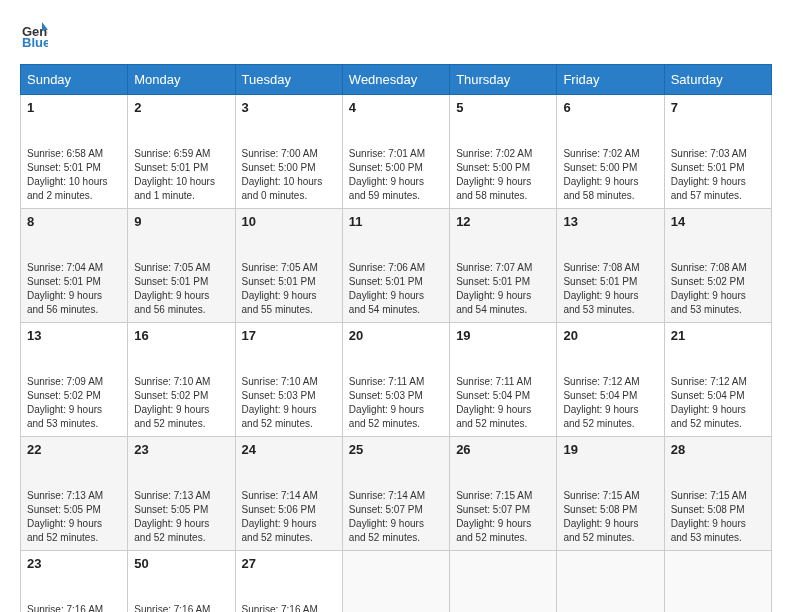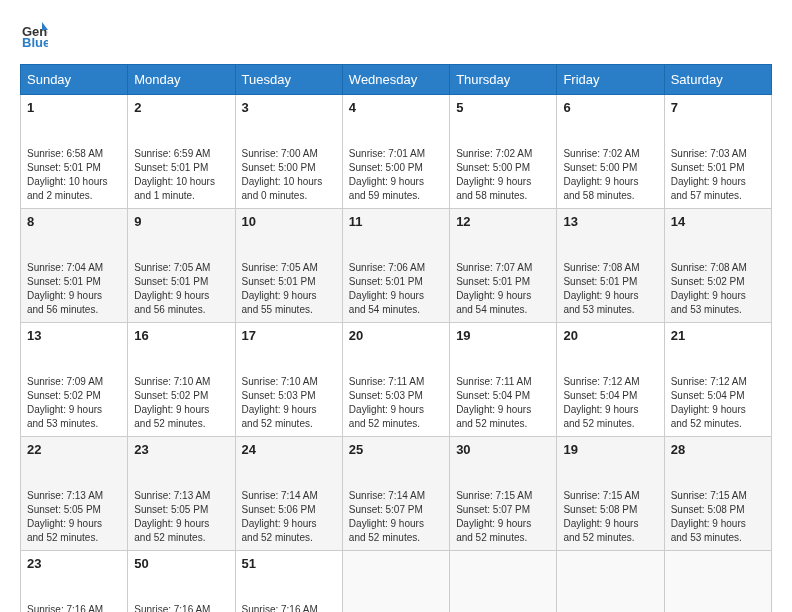--- a/index.html
+++ b/index.html
@@ -225,21 +225,21 @@
         </td>
         <td>
           <span class="day-number">24</span>
           <div class="day-info">Sunrise: 7:14 AM<br>Sunset: 5:06 PM<br>Daylight: 9 hours and 52 minutes.</div>
         </td>
         <td>
           <span class="day-number">25</span>
           <div class="day-info">Sunrise: 7:14 AM<br>Sunset: 5:07 PM<br>Daylight: 9 hours and 52 minutes.</div>
         </td>
         <td>
-          <span class="day-number">30</span>
+          <span class="day-number">26</span>
           <div class="day-info">Sunrise: 7:15 AM<br>Sunset: 5:07 PM<br>Daylight: 9 hours and 52 minutes.</div>
         </td>
         <td>
           <span class="day-number">19</span>
           <div class="day-info">Sunrise: 7:15 AM<br>Sunset: 5:08 PM<br>Daylight: 9 hours and 52 minutes.</div>
         </td>
         <td>
           <span class="day-number">28</span>
           <div class="day-info">Sunrise: 7:15 AM<br>Sunset: 5:08 PM<br>Daylight: 9 hours and 53 minutes.</div>
         </td>
@@ -247,21 +247,21 @@
       <tr>
         <td>
           <span class="day-number">23</span>
           <div class="day-info">Sunrise: 7:16 AM<br>Sunset: 5:09 PM<br>Daylight: 9 hours and 53 minutes.</div>
         </td>
         <td>
           <span class="day-number">50</span>
           <div class="day-info">Sunrise: 7:16 AM<br>Sunset: 5:10 PM<br>Daylight: 9 hours and 53 minutes.</div>
         </td>
         <td>
-          <span class="day-number">51</span>
+          <span class="day-number">27</span>
           <div class="day-info">Sunrise: 7:16 AM<br>Sunset: 5:11 PM<br>Daylight: 9 hours and 54 minutes.</div>
         </td>
         <td class="empty-cell"></td>
         <td class="empty-cell"></td>
         <td class="empty-cell"></td>
         <td class="empty-cell"></td>
       </tr>
     </tbody>
 </table>
 

